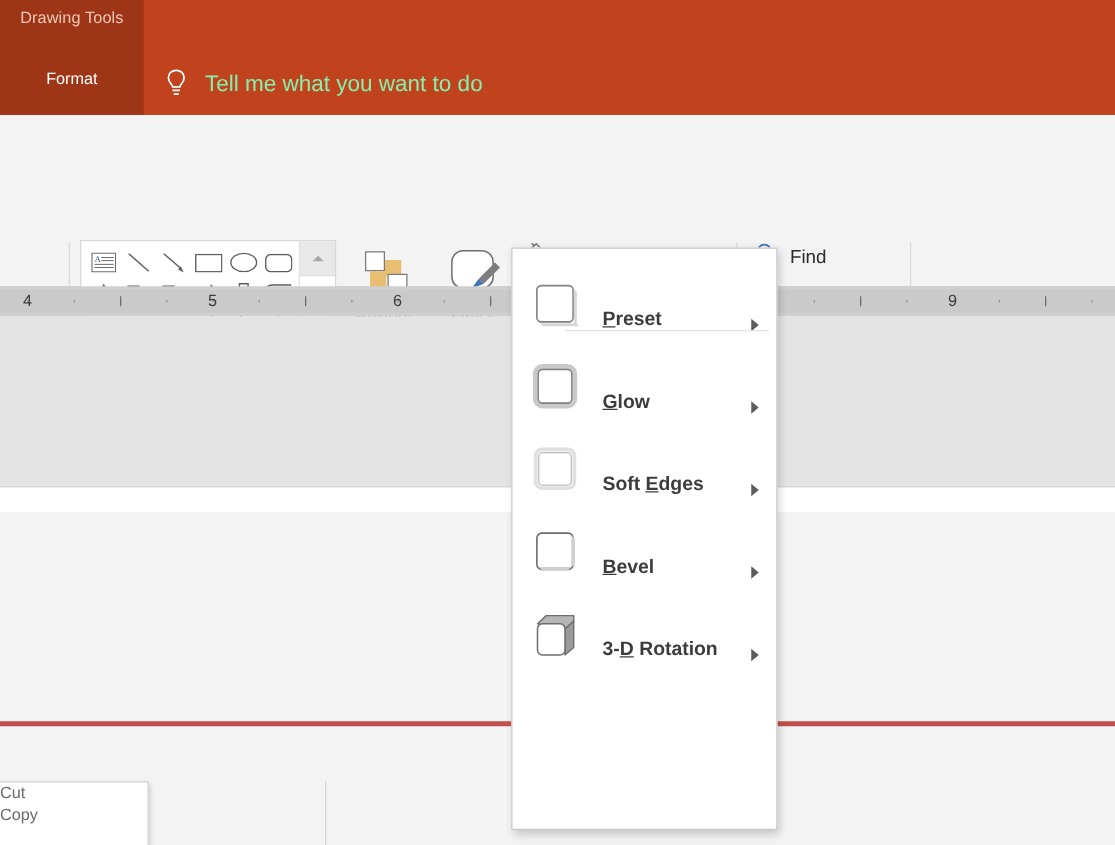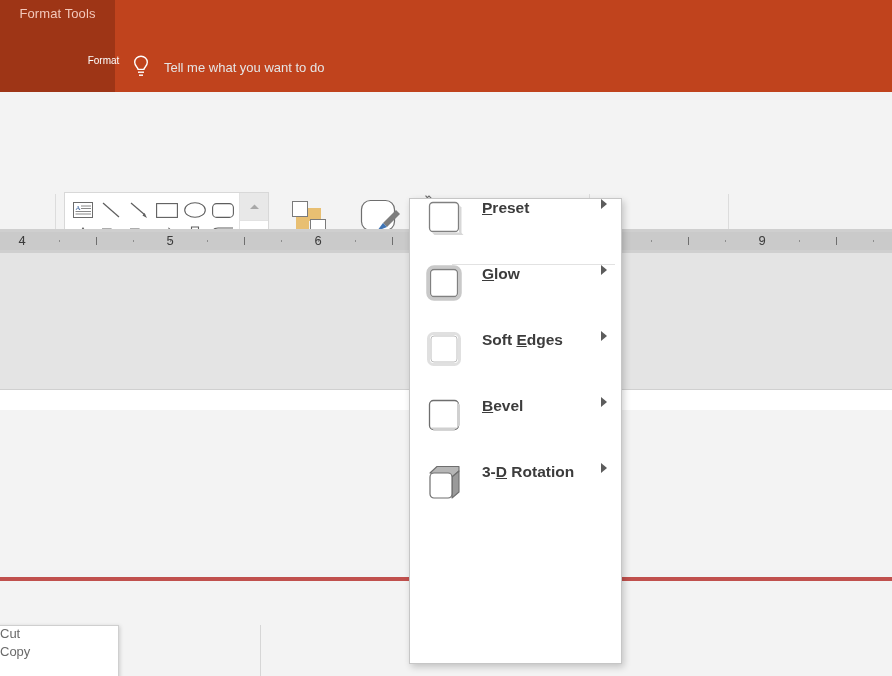--- a/index.html
+++ b/index.html
@@ -18,27 +18,27 @@
   #contextual-tab-block{
     position:absolute;left:0;top:0;width:115px;height:92px;
     background:#9e3516;
   }
   #contextual-tab-title{
     position:absolute;left:0;top:6px;width:115px;text-align:center;
     color:#f3c8bb;font-size:13px;letter-spacing:.1px;
   }
   #tab-format{
     position:absolute;left:0;top:55px;width:115px;text-align:center;
-    color:#ffffff;font-size:10px;margin-left:46px;
+    color:#ffffff;font-size:13px;
   }
   #tellme{
     position:absolute;left:130px;top:53px;height:28px;
     display:flex;align-items:center;gap:12px;color:#fff;
   }
-  #tellme .lab{font-size:13px;color:#e5e5e5;}
+  #tellme .lab{font-size:18px;color:#86efac;}
   .bulb{width:22px;height:26px;display:block;}
 
   
   #ribbon-body{
     position:absolute;left:0;top:92px;width:892px;height:137px;
     background:#f3f3f3;
     border-bottom:1px solid #d4d4d4;
   }
 
   
@@ -129,36 +129,36 @@
   }
   .ctx-item{position:absolute;left:4px;font-size:13px;color:#6a6a6a;}
 
   
   #effects-menu{
     position:absolute;left:409px;top:198px;width:213px;height:466px;
     background:#fff;border:1px solid #c6c6c6;box-sizing:border-box;
     box-shadow:2px 3px 7px rgba(0,0,0,.20);
   }
   .menu-item{
-    position:relative;height:66px;display:flex;align-items:flex-start;
+    position:relative;height:66px;display:flex;align-items:flex-end;
     padding:0 8px 0 14px;box-sizing:border-box;
   }
   .mi-ico{width:44px;flex:0 0 44px;display:flex;align-items:center;justify-content:center;}
   .mi-label{flex:1;font-size:15.5px;color:#3c3c3c;font-weight:bold;padding-left:14px;}
   .mi-label u{text-decoration:underline;}
   .mi-arrow{width:0;height:0;border-top:5px solid transparent;border-bottom:5px solid transparent;
     border-left:6px solid #5c5c5c;margin-right:6px;}
   .mi-sep{position:absolute;left:42px;right:6px;bottom:0;height:1px;background:#e2e2e2;}
 </style>
 </head>
 <body>
 
 <div id="ribbon-header">
   <div id="contextual-tab-block">
-    <div id="contextual-tab-title">Format Tools</div>
+    <div id="contextual-tab-title">Drawing Tools</div>
     <div id="tab-format">Format</div>
   </div>
   <div id="tellme">
     <span>
       <svg class="bulb" viewBox="0 0 22 26">
         <path d="M11 2.2c-3.6 0-6.3 2.7-6.3 6 0 2.2 1.1 3.7 2.2 5 .7.8 1.1 1.4 1.2 2.2h5.8c.1-.8.5-1.4 1.2-2.2 1.1-1.3 2.2-2.8 2.2-5 0-3.3-2.7-6-6.3-6z" fill="none" stroke="#ffffff" stroke-width="1.4"></path>
         <line x1="8" y1="18.2" x2="14" y2="18.2" stroke="#ffffff" stroke-width="1.4"></line>
         <line x1="9" y1="21.2" x2="13" y2="21.2" stroke="#ffffff" stroke-width="1.4"></line>
       </svg>
     </span>
@@ -368,20 +368,29 @@
       <svg width="22" height="22" viewBox="0 0 22 22">
         <path d="M3 8 L8.5 4 L19.5 4 L14 8 Z" fill="#f0f0f0" stroke="#5e5e5e" stroke-width="1"></path>
         <path d="M14 8 L19.5 4 L19.5 13 L14 17 Z" fill="#8c8c8c" stroke="#5e5e5e" stroke-width="1"></path>
         <path d="M3 8 L14 8 L14 17 L3 17 Z" fill="#ffffff" stroke="#5e5e5e" stroke-width="1"></path>
       </svg>
     </span>
     <span>Shape Effects</span>
     <span class="caret big"></span>
   </div>
 
+  <div class="ed-btn" id="btn-find">
+    <span>
+      <svg width="20" height="20" viewBox="0 0 20 20">
+        <circle cx="8.5" cy="8" r="5.3" fill="none" stroke="#3f74b5" stroke-width="1.5"></circle>
+        <line x1="12.4" y1="12" x2="17.5" y2="17.5" stroke="#3f74b5" stroke-width="1.8"></line>
+      </svg>
+    </span>
+    <span>Find</span>
+  </div>
 
   <div class="ed-btn" id="btn-replace">
     <span>
       <svg width="22" height="20" viewBox="0 0 22 20">
         <text x="0" y="8" font-size="8" font-family="Liberation Sans, sans-serif" fill="#2b2b2b">a</text>
         <text x="5" y="6.5" font-size="8" font-family="Liberation Sans, sans-serif" fill="#3f74b5">b</text>
         <text x="4" y="17" font-size="8" font-family="Liberation Sans, sans-serif" fill="#2b2b2b">a</text>
         <text x="9" y="17" font-size="8" font-family="Liberation Sans, sans-serif" fill="#3f74b5">c</text>
         <path d="M4 10 C1 10 1 15 3.3 15.5" fill="none" stroke="#3f74b5" stroke-width="1"></path>
         <path d="M4.6 15.5 L1.8 14.2 L2.2 17 Z" fill="#3f74b5"></path>

